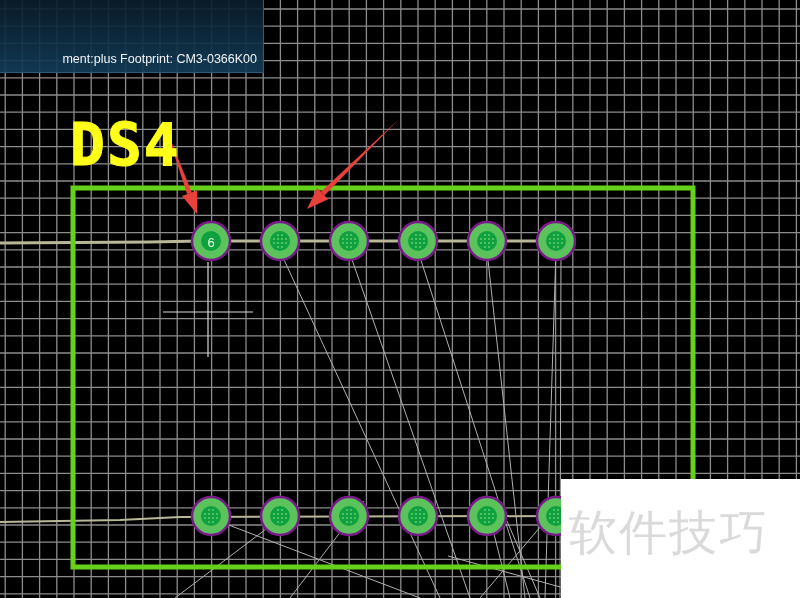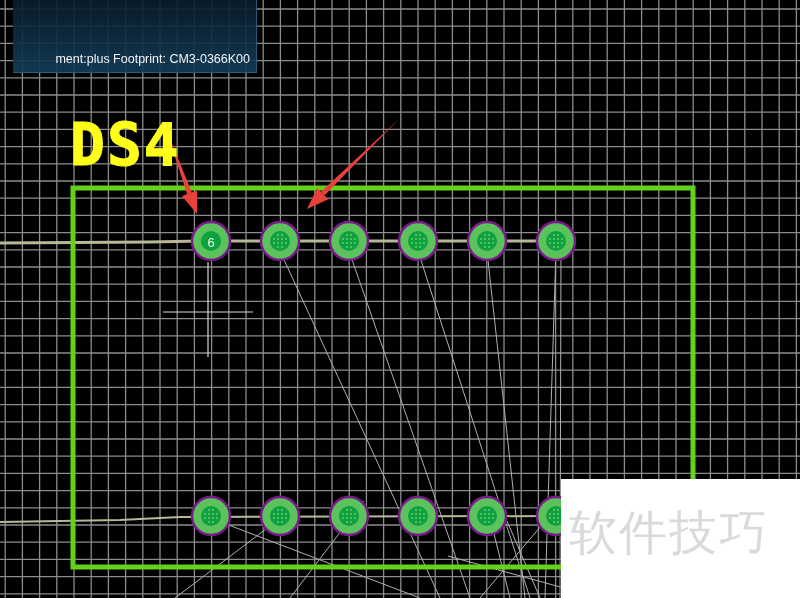--- a/index.html
+++ b/index.html
@@ -3,24 +3,25 @@
   <meta charset="utf-8">
   <style>
     html, body { margin: 0; padding: 0; }
     body {
       width: 800px; height: 598px; overflow: hidden; position: relative;
       background: #000000;
       font-family: "Liberation Sans", sans-serif;
     }
     #canvas { position: absolute; left: 0; top: 0; width: 800px; height: 598px; }
     .info-panel {
-      position: absolute; left: 13px; top: 0; width: 243px; height: 72px;
+      position: absolute; left: 0; top: 0; width: 243px; height: 72px;
       background: linear-gradient(180deg, rgba(10,28,42,0.92) 0%, rgba(18,60,88,0.92) 100%);
       border-right: 1px solid #2c5c7c; border-bottom: 1px solid #2c5c7c;
       overflow: hidden;
+      padding-left: 20px;
     }
     .info-text {
       position: absolute; right: 6px; top: 52px;
       color: #f2f4f6; font-size: 12.5px; white-space: nowrap;
       font-family: "Liberation Sans", sans-serif;
     }
     .designator {
       position: absolute; left: 70px; top: 110px;
       color: #ffff1a; font-size: 58px; font-weight: bold;
       font-family: "DejaVu Sans Mono", monospace; letter-spacing: 2px;

